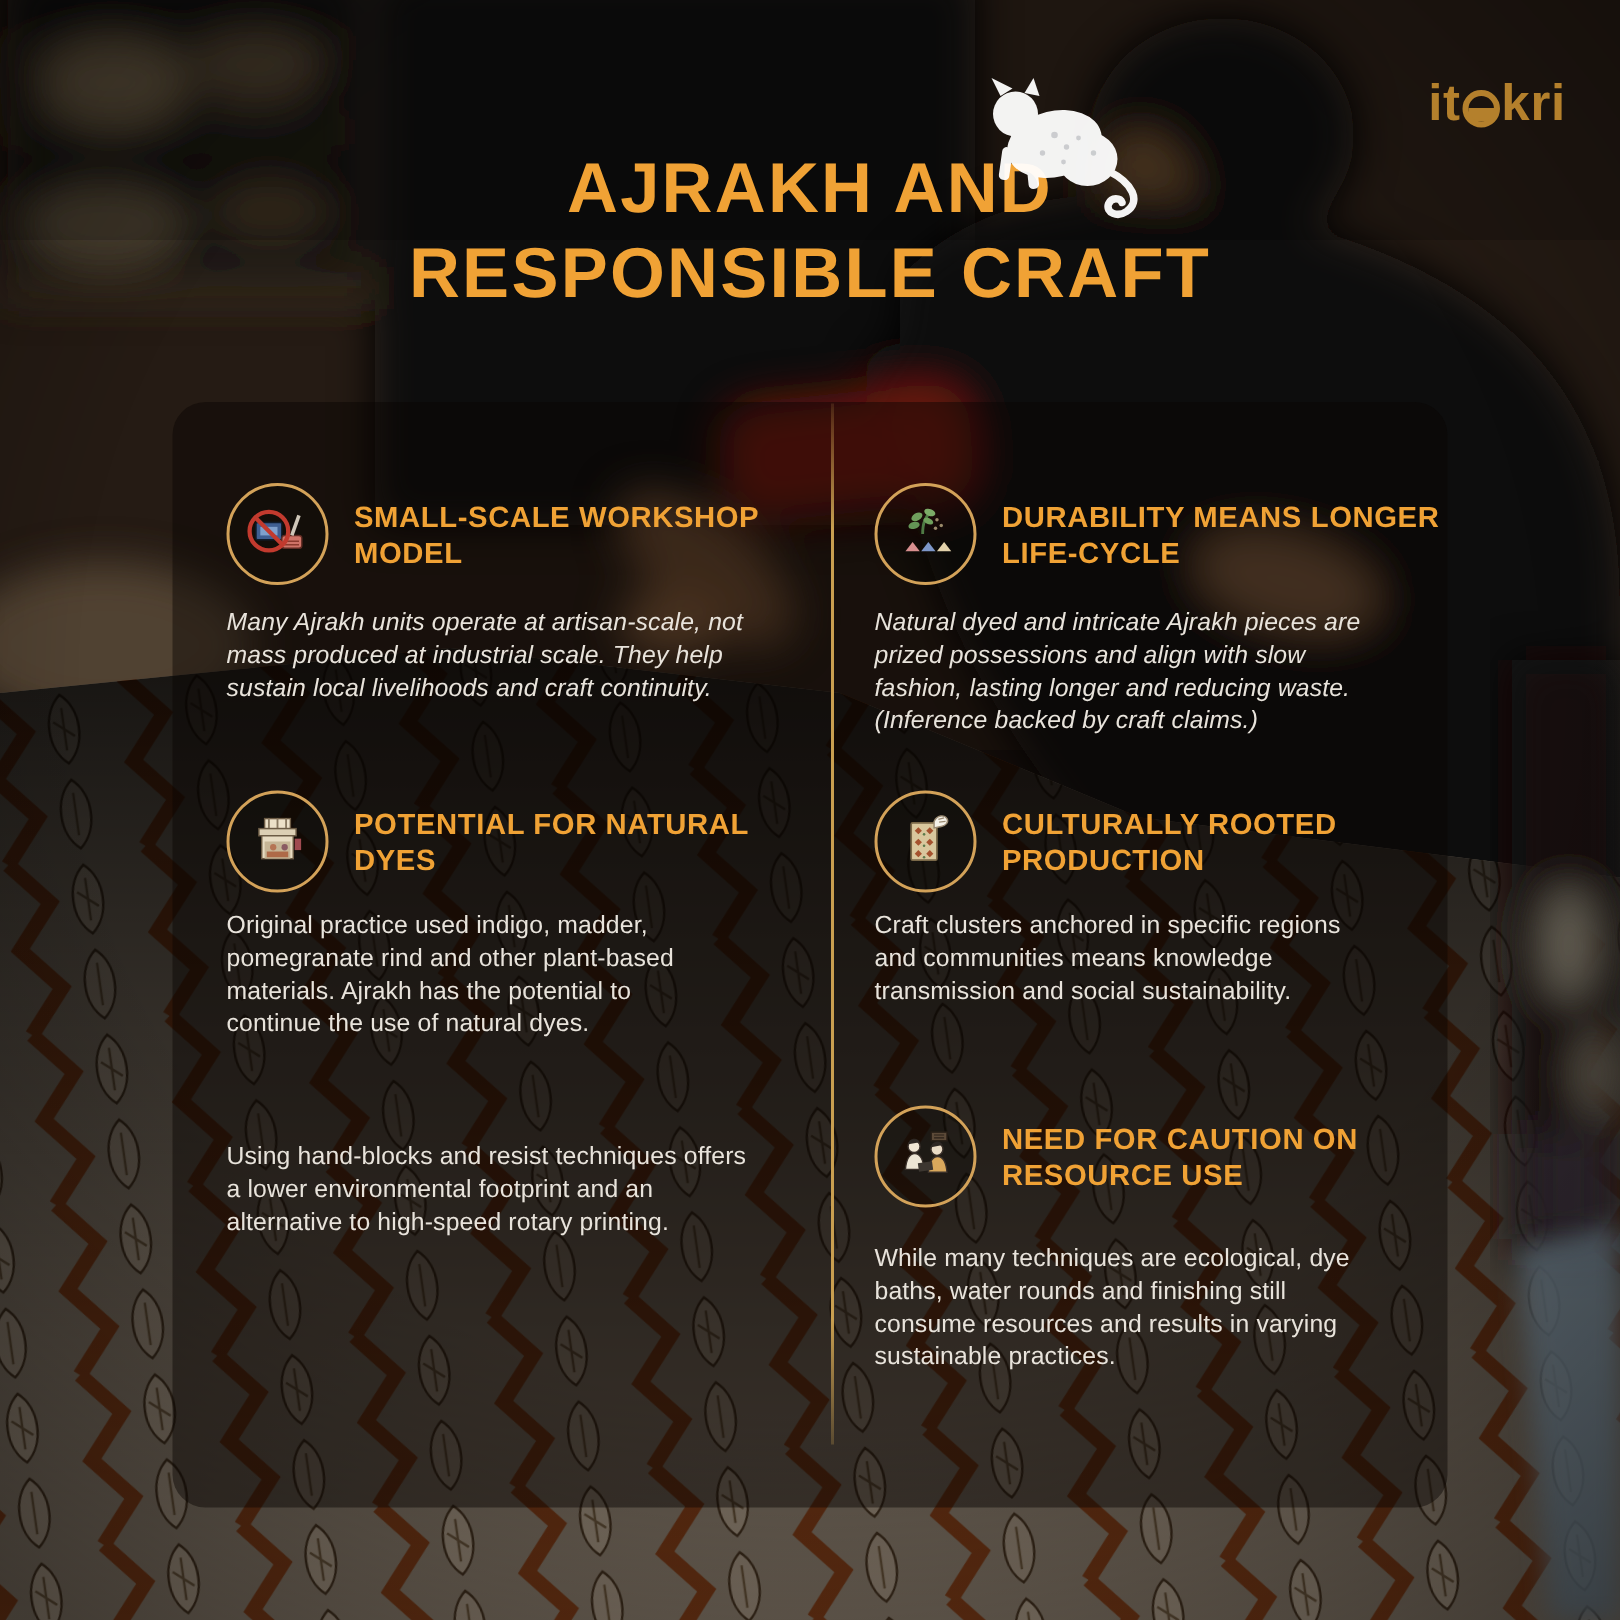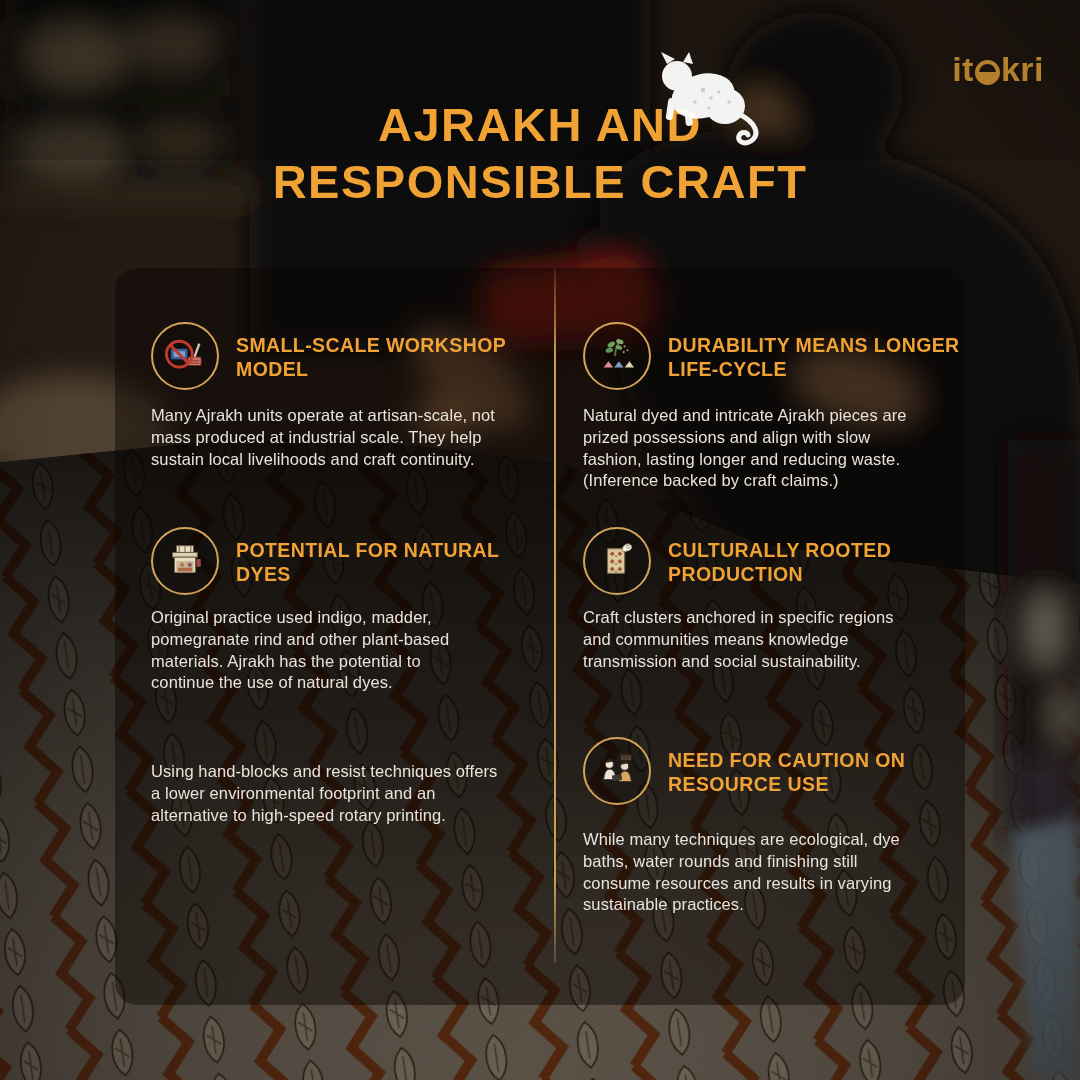--- a/index.html
+++ b/index.html
@@ -23,21 +23,21 @@
   .c1{left:151px;width:400px;}
   .c2{left:583px;width:392px;}
   .r1{top:322px;} .r2{top:527px;} .r3{top:737px;}
   .sec-head{display:flex;gap:17px;align-items:center;}
   .icon-circle{flex:none;width:64px;height:64px;border:2px solid #d3a259;border-radius:50%;
                background:rgba(12,9,6,.28);display:flex;align-items:center;justify-content:center;}
   .sec-title{padding-top:2px;max-width:308px;color:#f0a235;font-weight:bold;
              font-size:19.5px;line-height:24px;letter-spacing:.4px;white-space:pre-line;}
   .sec-body{color:#e8e3db;font-size:16.5px;line-height:21.8px;white-space:pre-line;
             letter-spacing:.1px;}
-  .r1 .sec-body{margin-top:15px;} .r2 .sec-body{margin-top:12px;} .r3 .sec-body{margin-top:24px;}
+  .r1 .sec-body{margin-top:15px;font-style:italic;} .r2 .sec-body{margin-top:12px;} .r3 .sec-body{margin-top:24px;}
   .c2.r2 .sec-body{max-width:368px;}
 </style>
 </head>
 <body>
 
 <div class="page">
 
   <svg class="bg-svg" width="1080" height="1080" viewBox="0 0 1080 1080" aria-hidden="true">
     <defs>
       <filter id="blur14" x="-20%" y="-20%" width="140%" height="140%">

